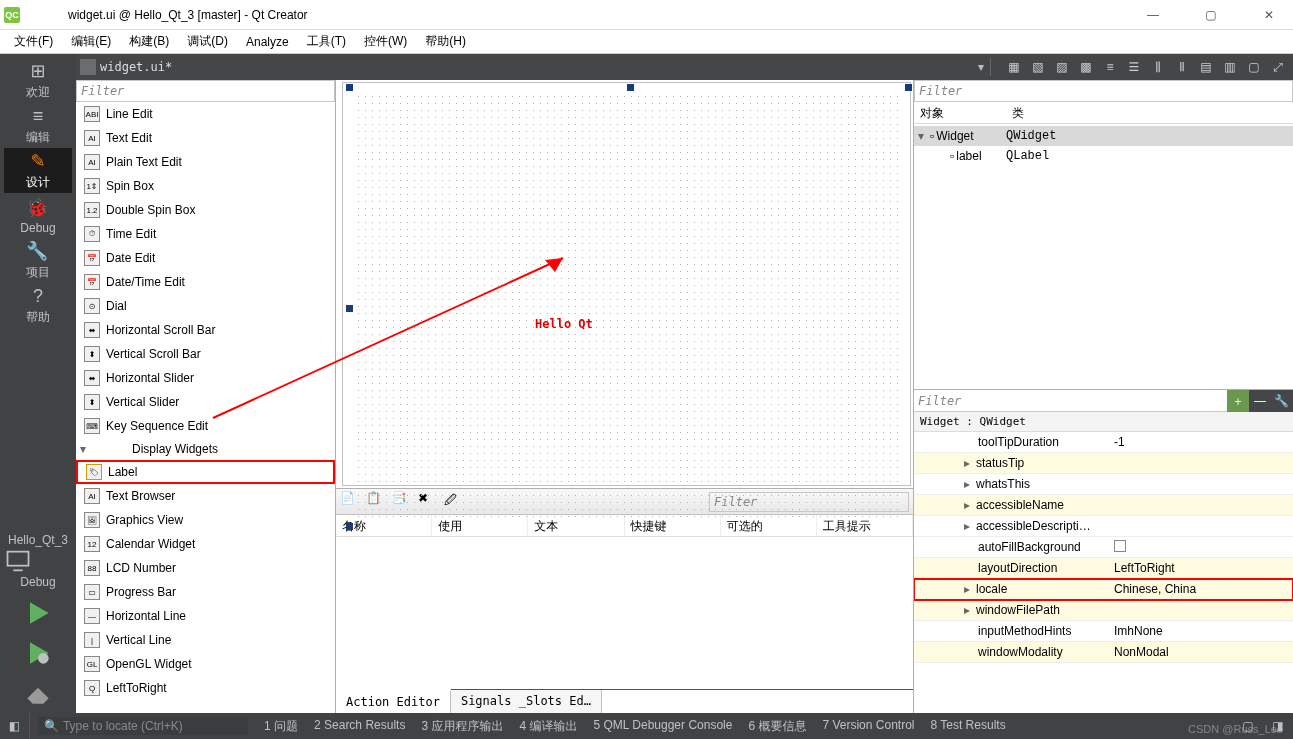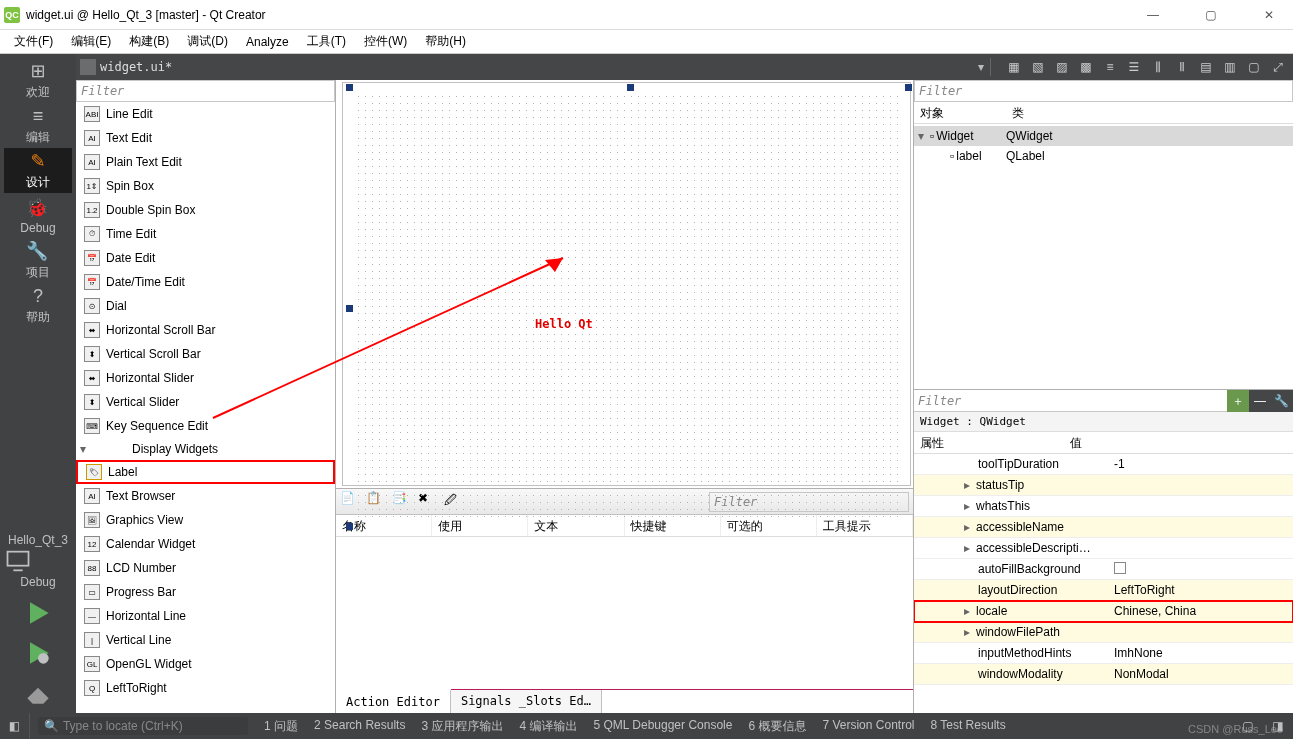--- a/index.html
+++ b/index.html
@@ -1,17 +1,17 @@
 <!DOCTYPE html>
 <html><head>
 <meta charset="utf-8">
 <style>
 * { box-sizing: border-box; margin: 0; padding: 0; font-family: "Microsoft YaHei", Arial, sans-serif; font-size: 12px; }
 body { width: 1293px; height: 739px; background: #596a72; display: flex; flex-direction: column; overflow: hidden; }
-.titlebar { height: 30px; background: #fff; display: flex; align-items: center; padding: 0 4px; border-bottom: 1px solid #ddd; }
+.titlebar { height: 30px; background: #fff; display: flex; align-items: center; padding: 0 4px; border-bottom: 1px solid #ddd; gap: 42px; }
 .titlebar .logo { width: 16px; height: 16px; background: #80c342; border-radius: 2px; display: flex; align-items: center; justify-content: center; color: #fff; font-size: 9px; font-weight: bold; margin-right: 6px; }
 .titlebar .title { flex: 1; font-size: 12px; color: #000; }
 .titlebar .winbtns { display: flex; gap: 18px; }
 .titlebar .winbtn { width: 40px; height: 24px; display: flex; align-items: center; justify-content: center; color: #555; }
 .menubar { height: 24px; background: #fff; display: flex; align-items: center; padding: 0 6px; gap: 2px; border-bottom: 1px solid #ccc; }
 .menubar .menuitem { padding: 2px 8px; font-size: 12px; color: #000; }
 .main { flex: 1; display: flex; position: relative; }
 .leftbar { width: 76px; background: #404244; display: flex; flex-direction: column; align-items: center; padding-top: 4px; }
 .leftbar .mode { width: 68px; height: 45px; display: flex; flex-direction: column; align-items: center; justify-content: center; color: #bec0c2; font-size: 10px; gap: 2px; }
 .leftbar .mode.active { background: #1c1c1c; color: #fff; }
@@ -54,21 +54,21 @@
 .action-tabs .atab { padding: 4px 10px; border-right: 1px solid #c0c0c0; background: #f6f6f6; font-family: Consolas, monospace; font-size: 12px; }
 .action-tabs .atab.active { background: #fff; border-top: 2px solid #fff; margin-top: -1px; }
 .right-col { width: 380px; background: #fff; border-left: 1px solid #b0b0b0; display: flex; flex-direction: column; }
 .obj-inspector { display: flex; flex-direction: column; border-bottom: 1px solid #b0b0b0; height: 310px; }
 .obj-header { display: flex; height: 22px; border-bottom: 1px solid #ddd; }
 .obj-header .ohcol { padding: 3px 6px; font-size: 12px; }
 .obj-tree { flex: 1; padding: 2px 0; }
 .obj-row { display: flex; height: 20px; align-items: center; }
 .obj-row.selected { background: #d9d9d9; }
 .obj-row .objname { width: 88px; padding-left: 4px; display: flex; align-items: center; gap: 2px; }
-.obj-row .objclass { padding-left: 4px; }
+.obj-row .objclass { padding-left: 4px; font-family: Liberation Mono, monospace; }
 .prop-editor { flex: 1; display: flex; flex-direction: column; }
 .prop-toolbar { height: 22px; display: flex; border-bottom: 1px solid #c7c7c7; }
 .prop-filter { flex: 1; border: none; padding: 0 4px; color: #888; font-style: italic; font-family: Consolas, monospace; display: flex; align-items: center; }
 .prop-btns { display: flex; gap: 0; }
 .prop-btn { width: 22px; height: 22px; background: #444648; color: #fff; display: flex; align-items: center; justify-content: center; }
 .prop-path { height: 20px; padding: 3px 6px; border-bottom: 1px solid #ddd; font-family: Consolas, monospace; font-size: 11px; background: #f4f4f4; }
 .prop-header { display: flex; height: 22px; border-bottom: 1px solid #ddd; }
 .prop-header .phcol { padding: 3px 6px; font-size: 12px; }
 .prop-list { flex: 1; overflow: hidden; }
 .prop-row { display: flex; height: 21px; align-items: center; border-bottom: 1px solid #eee; }
@@ -358,24 +358,20 @@
         <div class="prop-editor">
           <div class="prop-toolbar">
             <div class="prop-filter">Filter</div>
             <div class="prop-btns">
               <div class="prop-btn" style="background:#6a994e">＋</div>
               <div class="prop-btn">—</div>
               <div class="prop-btn">🔧</div>
             </div>
           </div>
           <div class="prop-path">Widget : QWidget</div>
-          <div class="prop-header">
-            <div class="phcol" style="width:150px">属性</div>
-            <div class="phcol">值</div>
-          </div>
           <div class="prop-list" id="proplist">
               <div class="prop-row">
                 <div class="pname">toolTipDuration</div>
                 <div class="pval">-1</div>
               </div>
               <div class="prop-row yellow">
                 <div class="pname"><span class="expander" style="margin-left:-14px">▸</span>statusTip</div>
                 <div class="pval"></div>
               </div>
               <div class="prop-row">

